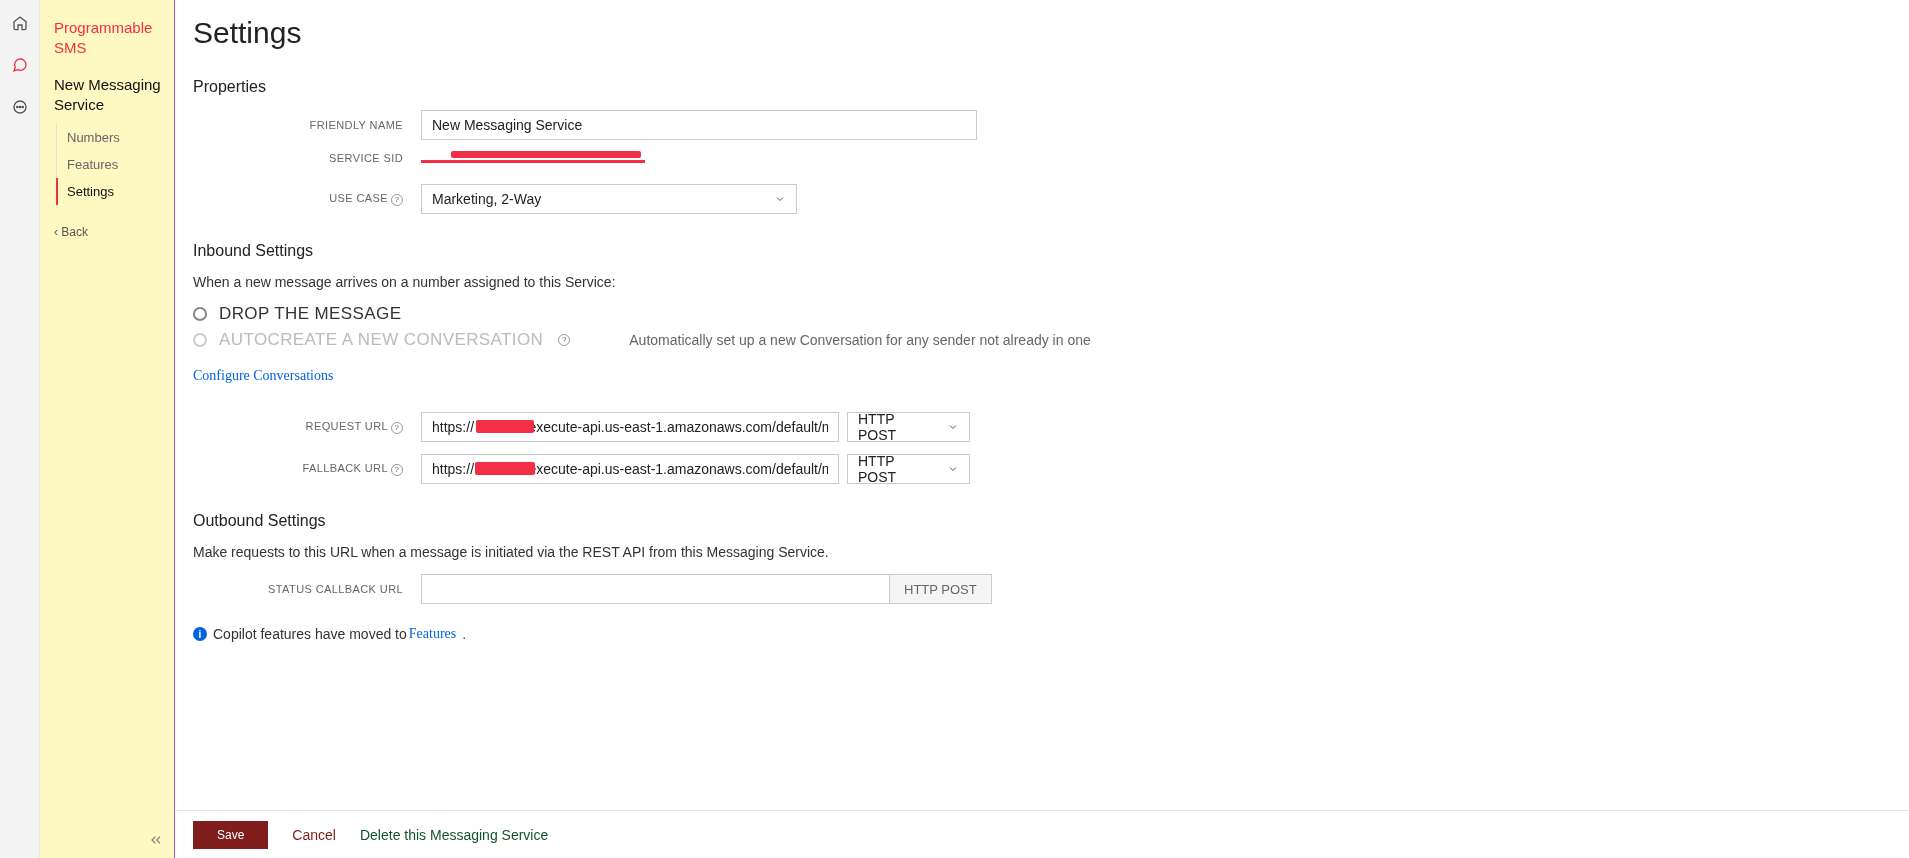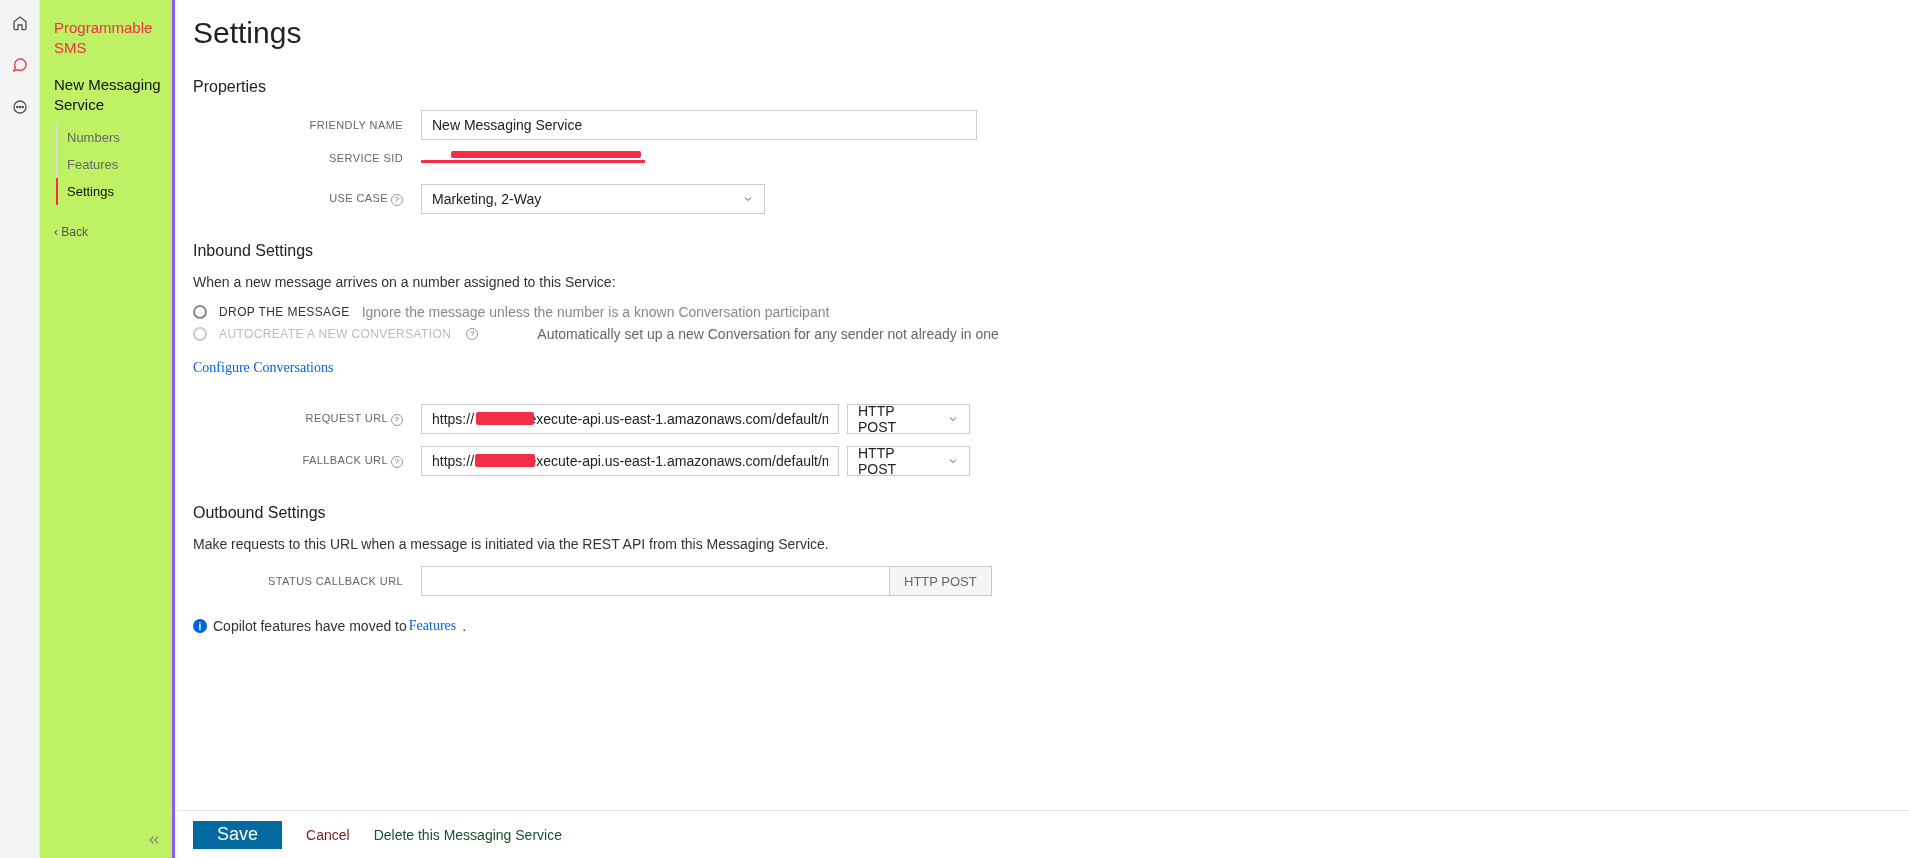--- a/index.html
+++ b/index.html
@@ -1,66 +1,66 @@
 <!DOCTYPE html>
 <html><head>
 <meta charset="utf-8">
 <style>
 * { box-sizing: border-box; margin: 0; padding: 0; font-family: -apple-system, BlinkMacSystemFont, "Segoe UI", Helvetica, Arial, sans-serif; }
 html, body { height: 100%; background: #fff; }
 body { display: flex; height: 858px; width: 1909px; color: #333; }
 .iconbar { width: 40px; background: #f4f4f4; border-right: 1px solid #e7e7e7; display: flex; flex-direction: column; align-items: center; padding-top: 14px; gap: 24px; }
 .iconbar .icon { width: 18px; height: 18px; display: flex; align-items: center; justify-content: center; color: #555; cursor: pointer; }
 .iconbar .icon.active { color: #f22f46; }
-.sidebar { width: 135px; background: #bef264; border-right: 3px solid #8b5cf6; padding: 18px 3px 0 14px; position: relative; }
+.sidebar { width: 135px; background: #fef9c3; border-right: 1px solid #8b5cf6; padding: 18px 3px 0 14px; position: relative; }
 .sidebar .section-title { color: #f22f46; font-size: 15px; line-height: 1.3; margin-bottom: 18px; cursor: pointer; }
 .sidebar .service-title { color: #111; font-size: 15px; line-height: 1.3; font-weight: 500; margin-bottom: 10px; }
 .sidebar .subnav { border-left: 1px solid #e0e0e0; margin-left: 2px; padding-left: 0; }
 .sidebar .subnav .item { padding: 6px 0 6px 10px; font-size: 13px; color: #666; cursor: pointer; }
 .sidebar .subnav .item.active { color: #111; border-left: 2px solid #f22f46; margin-left: -1px; padding-left: 9px; }
 .sidebar .back { font-size: 12px; color: #555; margin-top: 20px; cursor: pointer; }
 .sidebar .collapse { position: absolute; bottom: 10px; right: 10px; color: #888; cursor: pointer; }
 .main { flex: 1; overflow-y: auto; padding: 16px 0 80px 18px; position: relative; }
 .content { max-width: 1380px; }
 h1 { font-size: 30px; font-weight: 400; color: #222; margin-bottom: 18px; }
 h2 { font-size: 16px; font-weight: 400; color: #222; margin: 28px 0 14px; }
 .form-row { display: flex; align-items: center; margin-bottom: 12px; }
 .form-row .label { width: 228px; text-align: right; padding-right: 18px; font-size: 11px; letter-spacing: .4px; color: #666; text-transform: uppercase; }
 .form-row .label .help { display:inline-block; width:12px; height:12px; border:1px solid #999; border-radius:50%; font-size:8px; line-height:10px; text-align:center; color:#666; margin-left:3px; cursor:pointer; }
 .form-row .value { flex: 0 0 auto; }
 input.text { height: 30px; border: 1px solid #ccc; padding: 0 10px; font-size: 14px; color: #222; background: #fff; }
 input.text.w-556 { width: 556px; }
 input.text.w-418 { width: 418px; }
 input.text.w-468 { width: 468px; }
 .select { height: 30px; border: 1px solid #ccc; padding: 0 34px 0 10px; font-size: 14px; color: #222; background: #fff; display: inline-flex; align-items: center; position: relative; cursor: pointer; }
-.select.w-324 { width: 344px; }
+.select.w-324 { width: 376px; }
 .select.w-123 { width: 123px; }
 .select .chev { position: absolute; right: 10px; top: 50%; transform: translateY(-50%); color: #555; }
 .sid-redact { height: 10px; width: 224px; border-bottom: 3px solid #f22f46; position: relative; }
 .sid-redact::before { content: ""; position: absolute; left: 30px; top: -2px; width: 190px; height: 7px; background: #f22f46; border-radius: 2px; }
 .section-text { font-size: 14px; color: #333; margin: 6px 0 14px; }
 .radio-line { display: flex; align-items: center; gap: 12px; font-size: 14px; color: #333; margin-bottom: 6px; }
 .radio-line.disabled { color: #bbb; }
 .radio-line.disabled .desc { color: #666; margin-left: 47px; }
 .radio-line.disabled .opt-label { color: #bbb; }
 .radio { width: 14px; height: 14px; border: 2px solid #888; border-radius: 50%; display: inline-block; position: relative; cursor: pointer; flex-shrink: 0; }
 .radio.checked { border-color: #0f62fe; }
 .radio.checked::after { content: ""; position: absolute; width: 6px; height: 6px; background: #0f62fe; border-radius: 50%; left: 2px; top: 2px; }
 .radio.disabled { border-color: #ccc; cursor: default; }
-.opt-label { font-size: 12px; letter-spacing: .4px; text-transform: uppercase; color: #333; }
+.opt-label { font-size: 17px; letter-spacing: .4px; text-transform: uppercase; color: #333; }
 .desc { color: #888; font-size: 14px; }
 .link { color: #0263e0; font-size: 14px; cursor: pointer; font-family: Liberation Serif, serif; }
 .help2 { display:inline-block; width:12px; height:12px; border:1px solid #999; border-radius:50%; font-size:8px; line-height:10px; text-align:center; color:#666; margin-left:3px; cursor:pointer; }
 .red-mask { position:absolute; height:13px; background:#f22f46; border-radius:2px; }
 .url-row .value { display:flex; gap:8px; position:relative; }
 .method-static { height: 30px; border:1px solid #ccc; border-left:1px solid #ccc; display:inline-flex; align-items:center; padding:0 14px; font-size:13px; color:#666; background:#f5f5f5; }
 .info-line { display:flex; align-items:center; gap:6px; font-size:14px; color:#333; margin-top:22px; }
 .info-ico { width:14px; height:14px; border-radius:50%; background:#0263e0; color:#fff; font-size:10px; display:inline-flex; align-items:center; justify-content:center; font-weight:bold; }
 .footer { position: fixed; bottom:0; left:175px; right:0; height:48px; background:#fff; border-top:1px solid #e7e7e7; display:flex; align-items:center; padding-left:18px; gap:24px; }
-.btn-save { background:#0369a1; color:#fff; border:none; height:28px; padding:0 24px; font-size:18px; cursor:pointer; }
+.btn-save { background:#7f1d1d; color:#fff; border:none; height:28px; padding:0 24px; font-size:12px; cursor:pointer; }
 .btn-cancel { color:#7f1d1d; font-size:14px; cursor:pointer; }
 .btn-delete { color:#14532d; font-size:14px; cursor:pointer; }
 svg { display:block; }
 </style>
 </head>
 <body>
 
 <div class="iconbar">
   <div class="icon">
     <svg width="16" height="16" viewBox="0 0 24 24" fill="none" stroke="currentColor" stroke-width="2">
@@ -130,21 +130,20 @@
         </div>
       </div>
     </div>
 
     <h2>Inbound Settings</h2>
     <div class="section-text">When a new message arrives on a number assigned to this Service:</div>
 
     <div class="radio-line">
       <span class="radio"></span>
       <span class="opt-label">Drop the message</span>
-      <span class="desc">Ignore the message unless the number is a known Conversation participant</span>
     </div>
     <div class="radio-line disabled">
       <span class="radio disabled"></span>
       <span class="opt-label">Autocreate a new Conversation</span>
       <span class="help2">?</span>
       <span class="desc">Automatically set up a new Conversation for any sender not already in one</span>
     </div>
 
     <div style="margin:16px 0 28px;"><span class="link">Configure Conversations</span></div>
 

